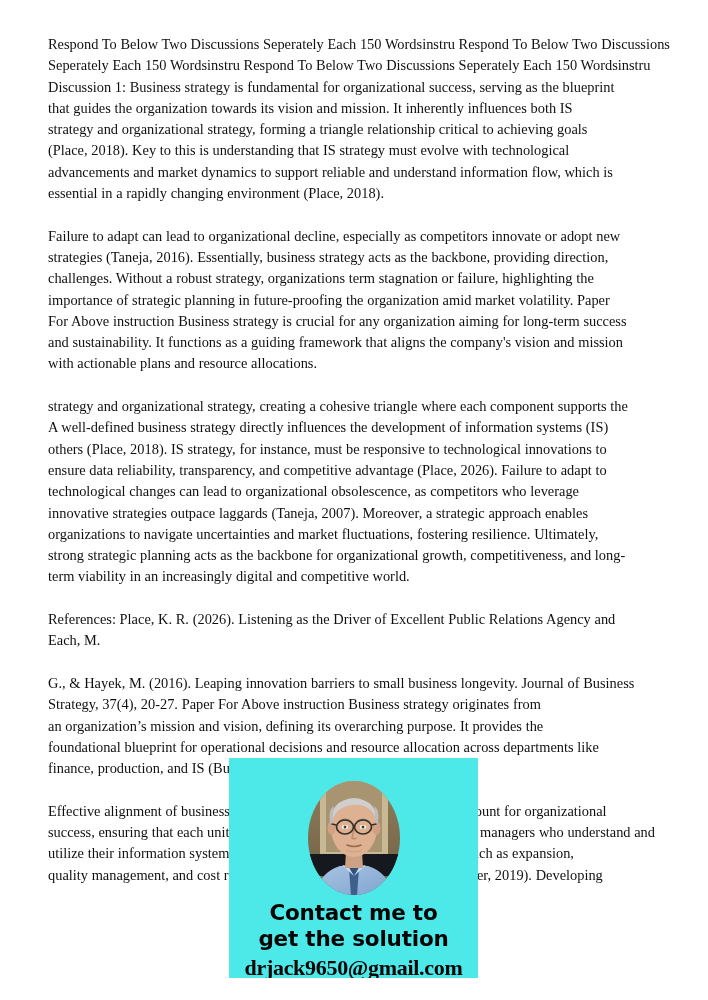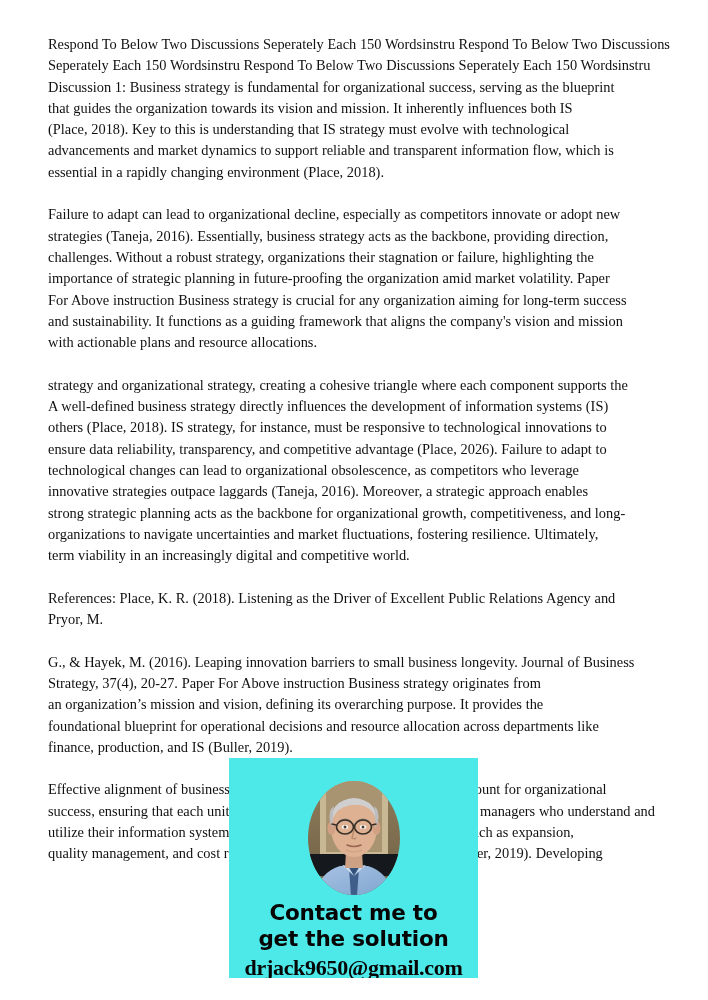--- a/index.html
+++ b/index.html
@@ -96,50 +96,51 @@
 
 <div id="page">
 
   <div id="doc-body">
 
     <p class="para">
       <span class="ln">Respond To Below Two Discussions Seperately Each 150 Wordsinstru Respond To Below Two Discussions</span>
       <span class="ln">Seperately Each 150 Wordsinstru Respond To Below Two Discussions Seperately Each 150 Wordsinstru</span>
       <span class="ln">Discussion 1: Business strategy is fundamental for organizational success, serving as the blueprint</span>
       <span class="ln">that guides the organization towards its vision and mission. It inherently influences both IS</span>
+      <span class="ln">strategy and organizational strategy, forming a triangle relationship critical to achieving goals</span>
       <span class="ln">(Place, 2018). Key to this is understanding that IS strategy must evolve with technological</span>
-      <span class="ln">advancements and market dynamics to support reliable and transparent information flow, which is</span>
+      <span class="ln">advancements and market dynamics to support reliable and understand information flow, which is</span>
       <span class="ln">essential in a rapidly changing environment (Place, 2018).</span>
     </p>
 
     <p class="para">
       <span class="ln">Failure to adapt can lead to organizational decline, especially as competitors innovate or adopt new</span>
       <span class="ln">strategies (Taneja, 2016). Essentially, business strategy acts as the backbone, providing direction,</span>
-      <span class="ln">challenges. Without a robust strategy, organizations their stagnation or failure, highlighting the</span>
+      <span class="ln">challenges. Without a robust strategy, organizations term stagnation or failure, highlighting the</span>
       <span class="ln">importance of strategic planning in future-proofing the organization amid market volatility. Paper</span>
       <span class="ln">For Above instruction Business strategy is crucial for any organization aiming for long-term success</span>
       <span class="ln">and sustainability. It functions as a guiding framework that aligns the company's vision and mission</span>
       <span class="ln">with actionable plans and resource allocations.</span>
     </p>
 
     <p class="para">
       <span class="ln">strategy and organizational strategy, creating a cohesive triangle where each component supports the</span>
       <span class="ln">A well-defined business strategy directly influences the development of information systems (IS)</span>
       <span class="ln">others (Place, 2018). IS strategy, for instance, must be responsive to technological innovations to</span>
       <span class="ln">ensure data reliability, transparency, and competitive advantage (Place, 2026). Failure to adapt to</span>
       <span class="ln">technological changes can lead to organizational obsolescence, as competitors who leverage</span>
-      <span class="ln">innovative strategies outpace laggards (Taneja, 2016). Moreover, a strategic approach enables</span>
+      <span class="ln">innovative strategies outpace laggards (Taneja, 2007). Moreover, a strategic approach enables</span>
+      <span class="ln">organizations to navigate uncertainties and market fluctuations, fostering resilience. Ultimately,</span>
       <span class="ln">strong strategic planning acts as the backbone for organizational growth, competitiveness, and long-</span>
-      <span class="ln">organizations to navigate uncertainties and market fluctuations, fostering resilience. Ultimately,</span>
       <span class="ln">term viability in an increasingly digital and competitive world.</span>
     </p>
 
     <p class="para">
-      <span class="ln">References: Place, K. R. (2018). Listening as the Driver of Excellent Public Relations Agency and</span>
-      <span class="ln">Pryor, M.</span>
+      <span class="ln">References: Place, K. R. (2026). Listening as the Driver of Excellent Public Relations Agency and</span>
+      <span class="ln">Each, M.</span>
     </p>
 
     <p class="para">
       <span class="ln">G., &amp; Hayek, M. (2016). Leaping innovation barriers to small business longevity. Journal of Business</span>
       <span class="ln">Strategy, 37(4), 20-27. Paper For Above instruction Business strategy originates from</span>
       <span class="ln">an organization’s mission and vision, defining its overarching purpose. It provides the</span>
       <span class="ln">foundational blueprint for operational decisions and resource allocation across departments like</span>
       <span class="ln">finance, production, and IS (Buller, 2019).</span>
     </p>
 

